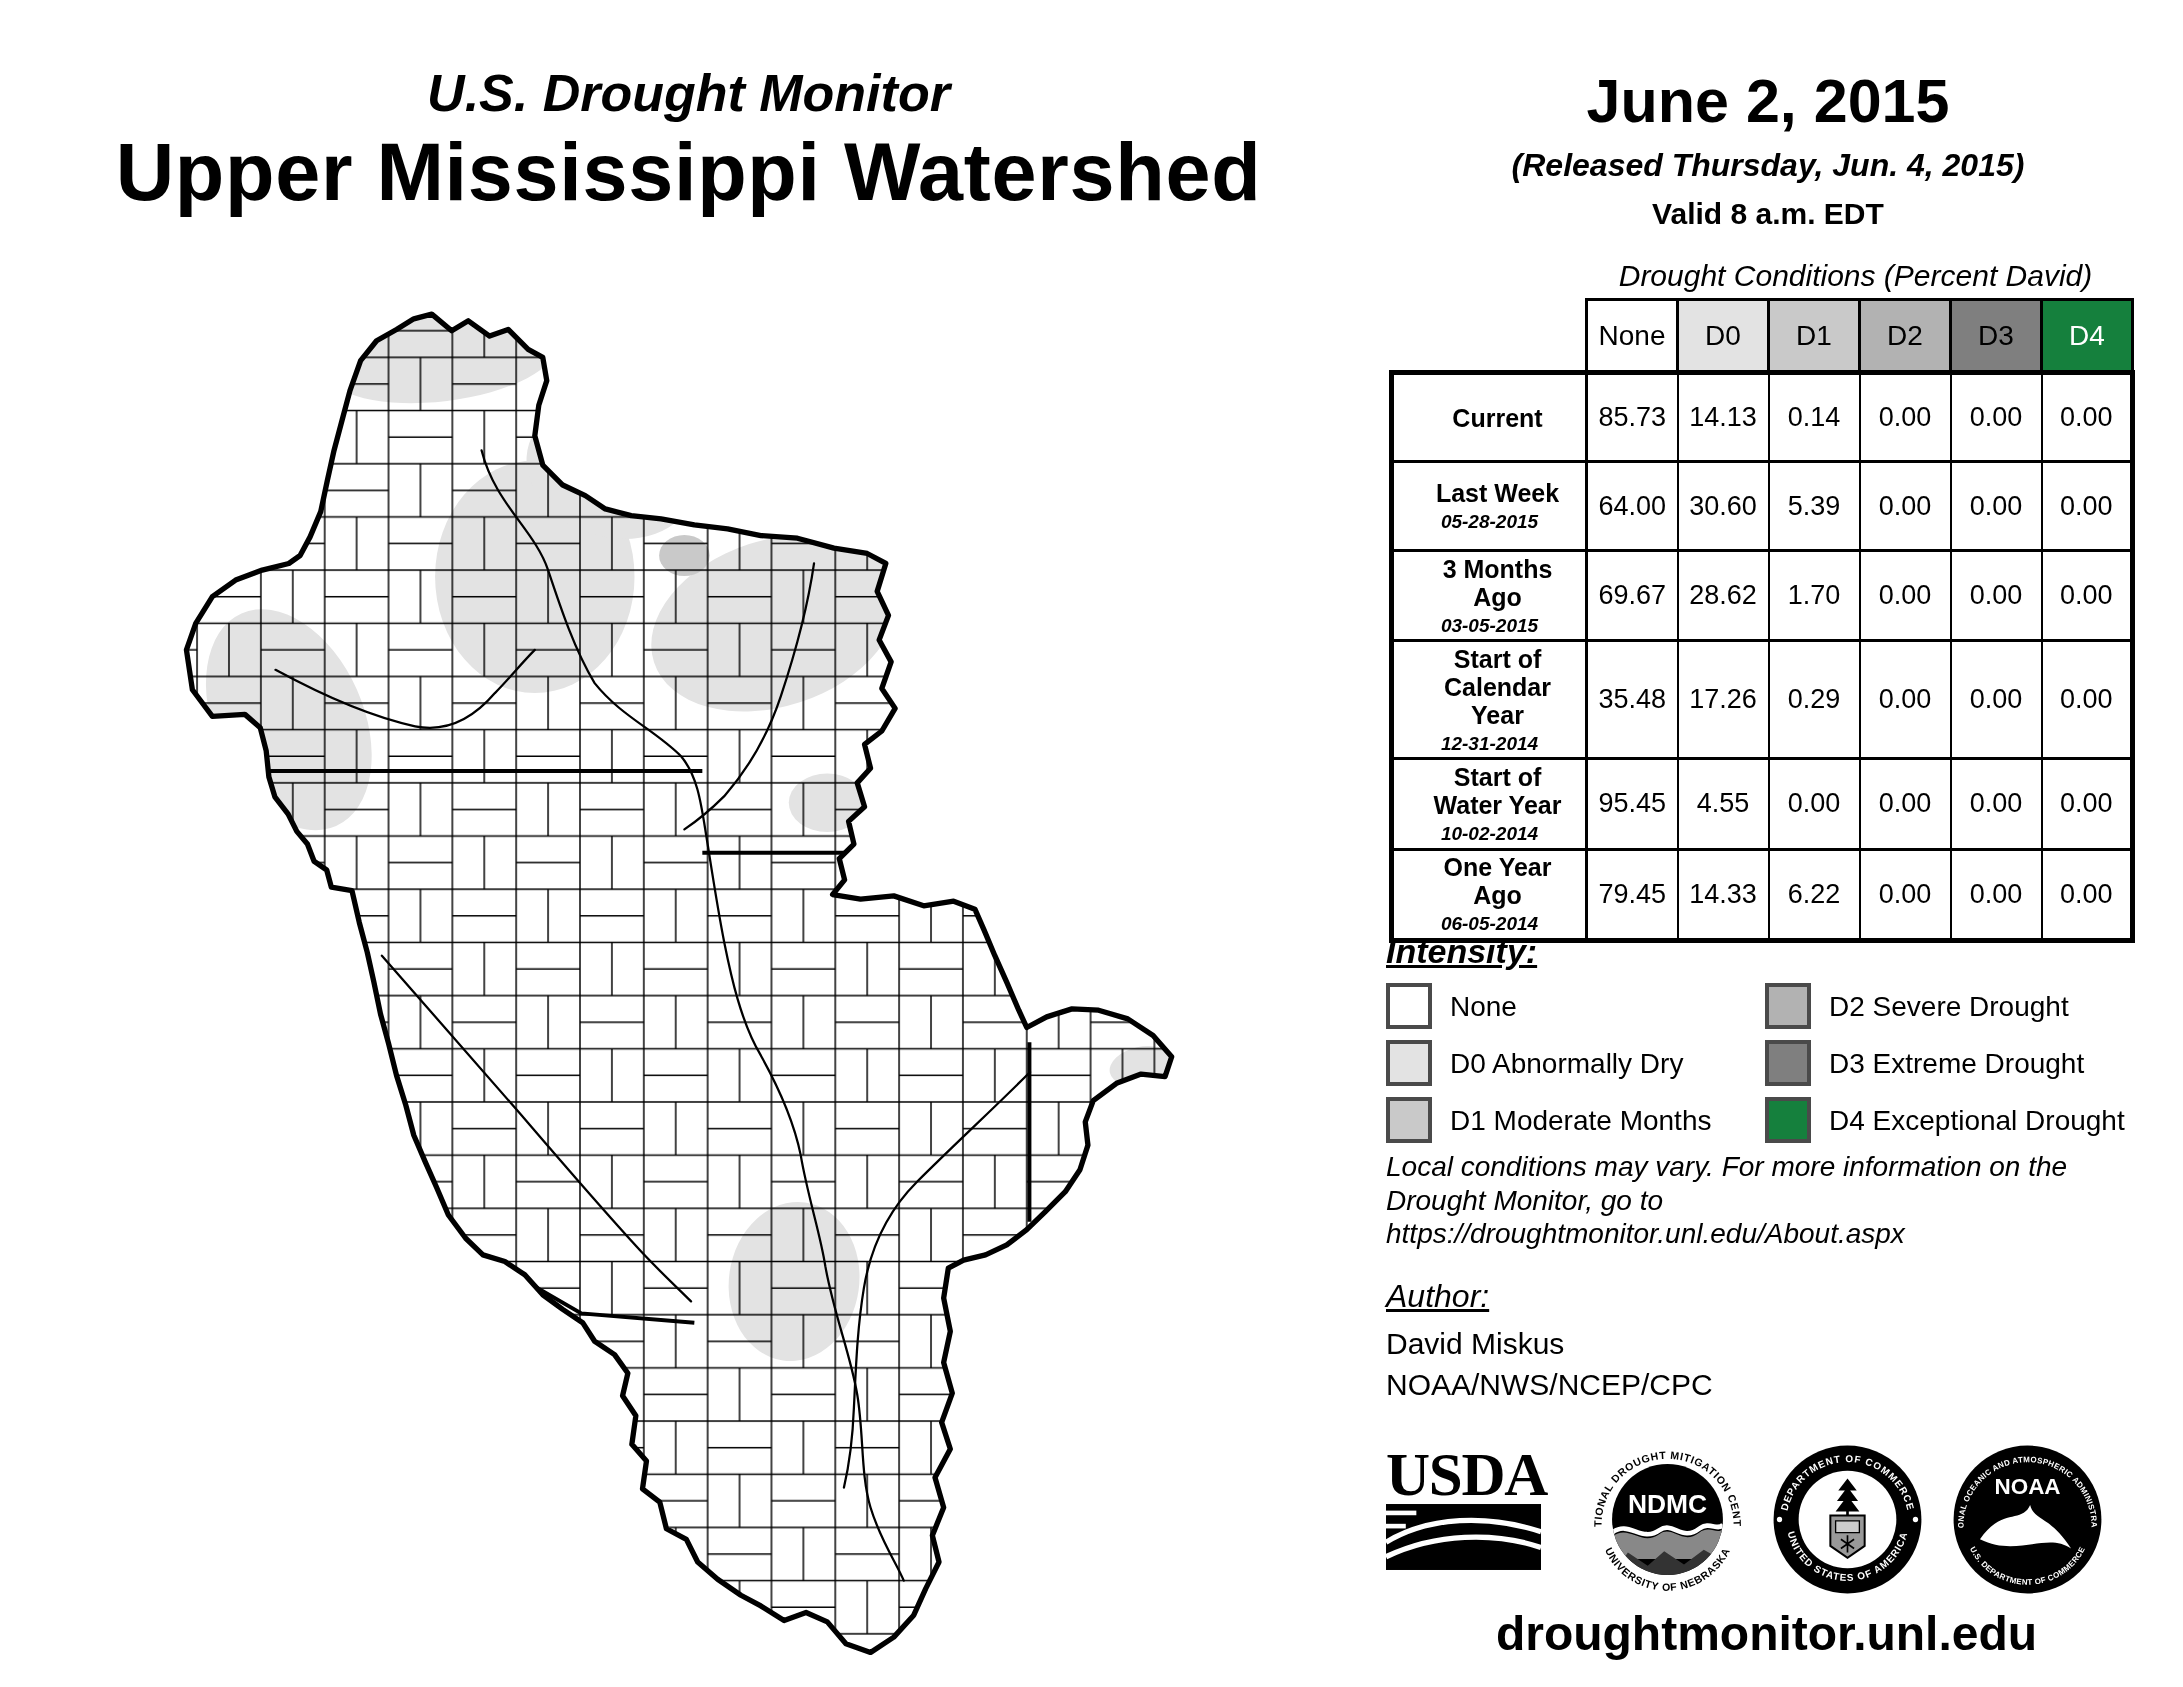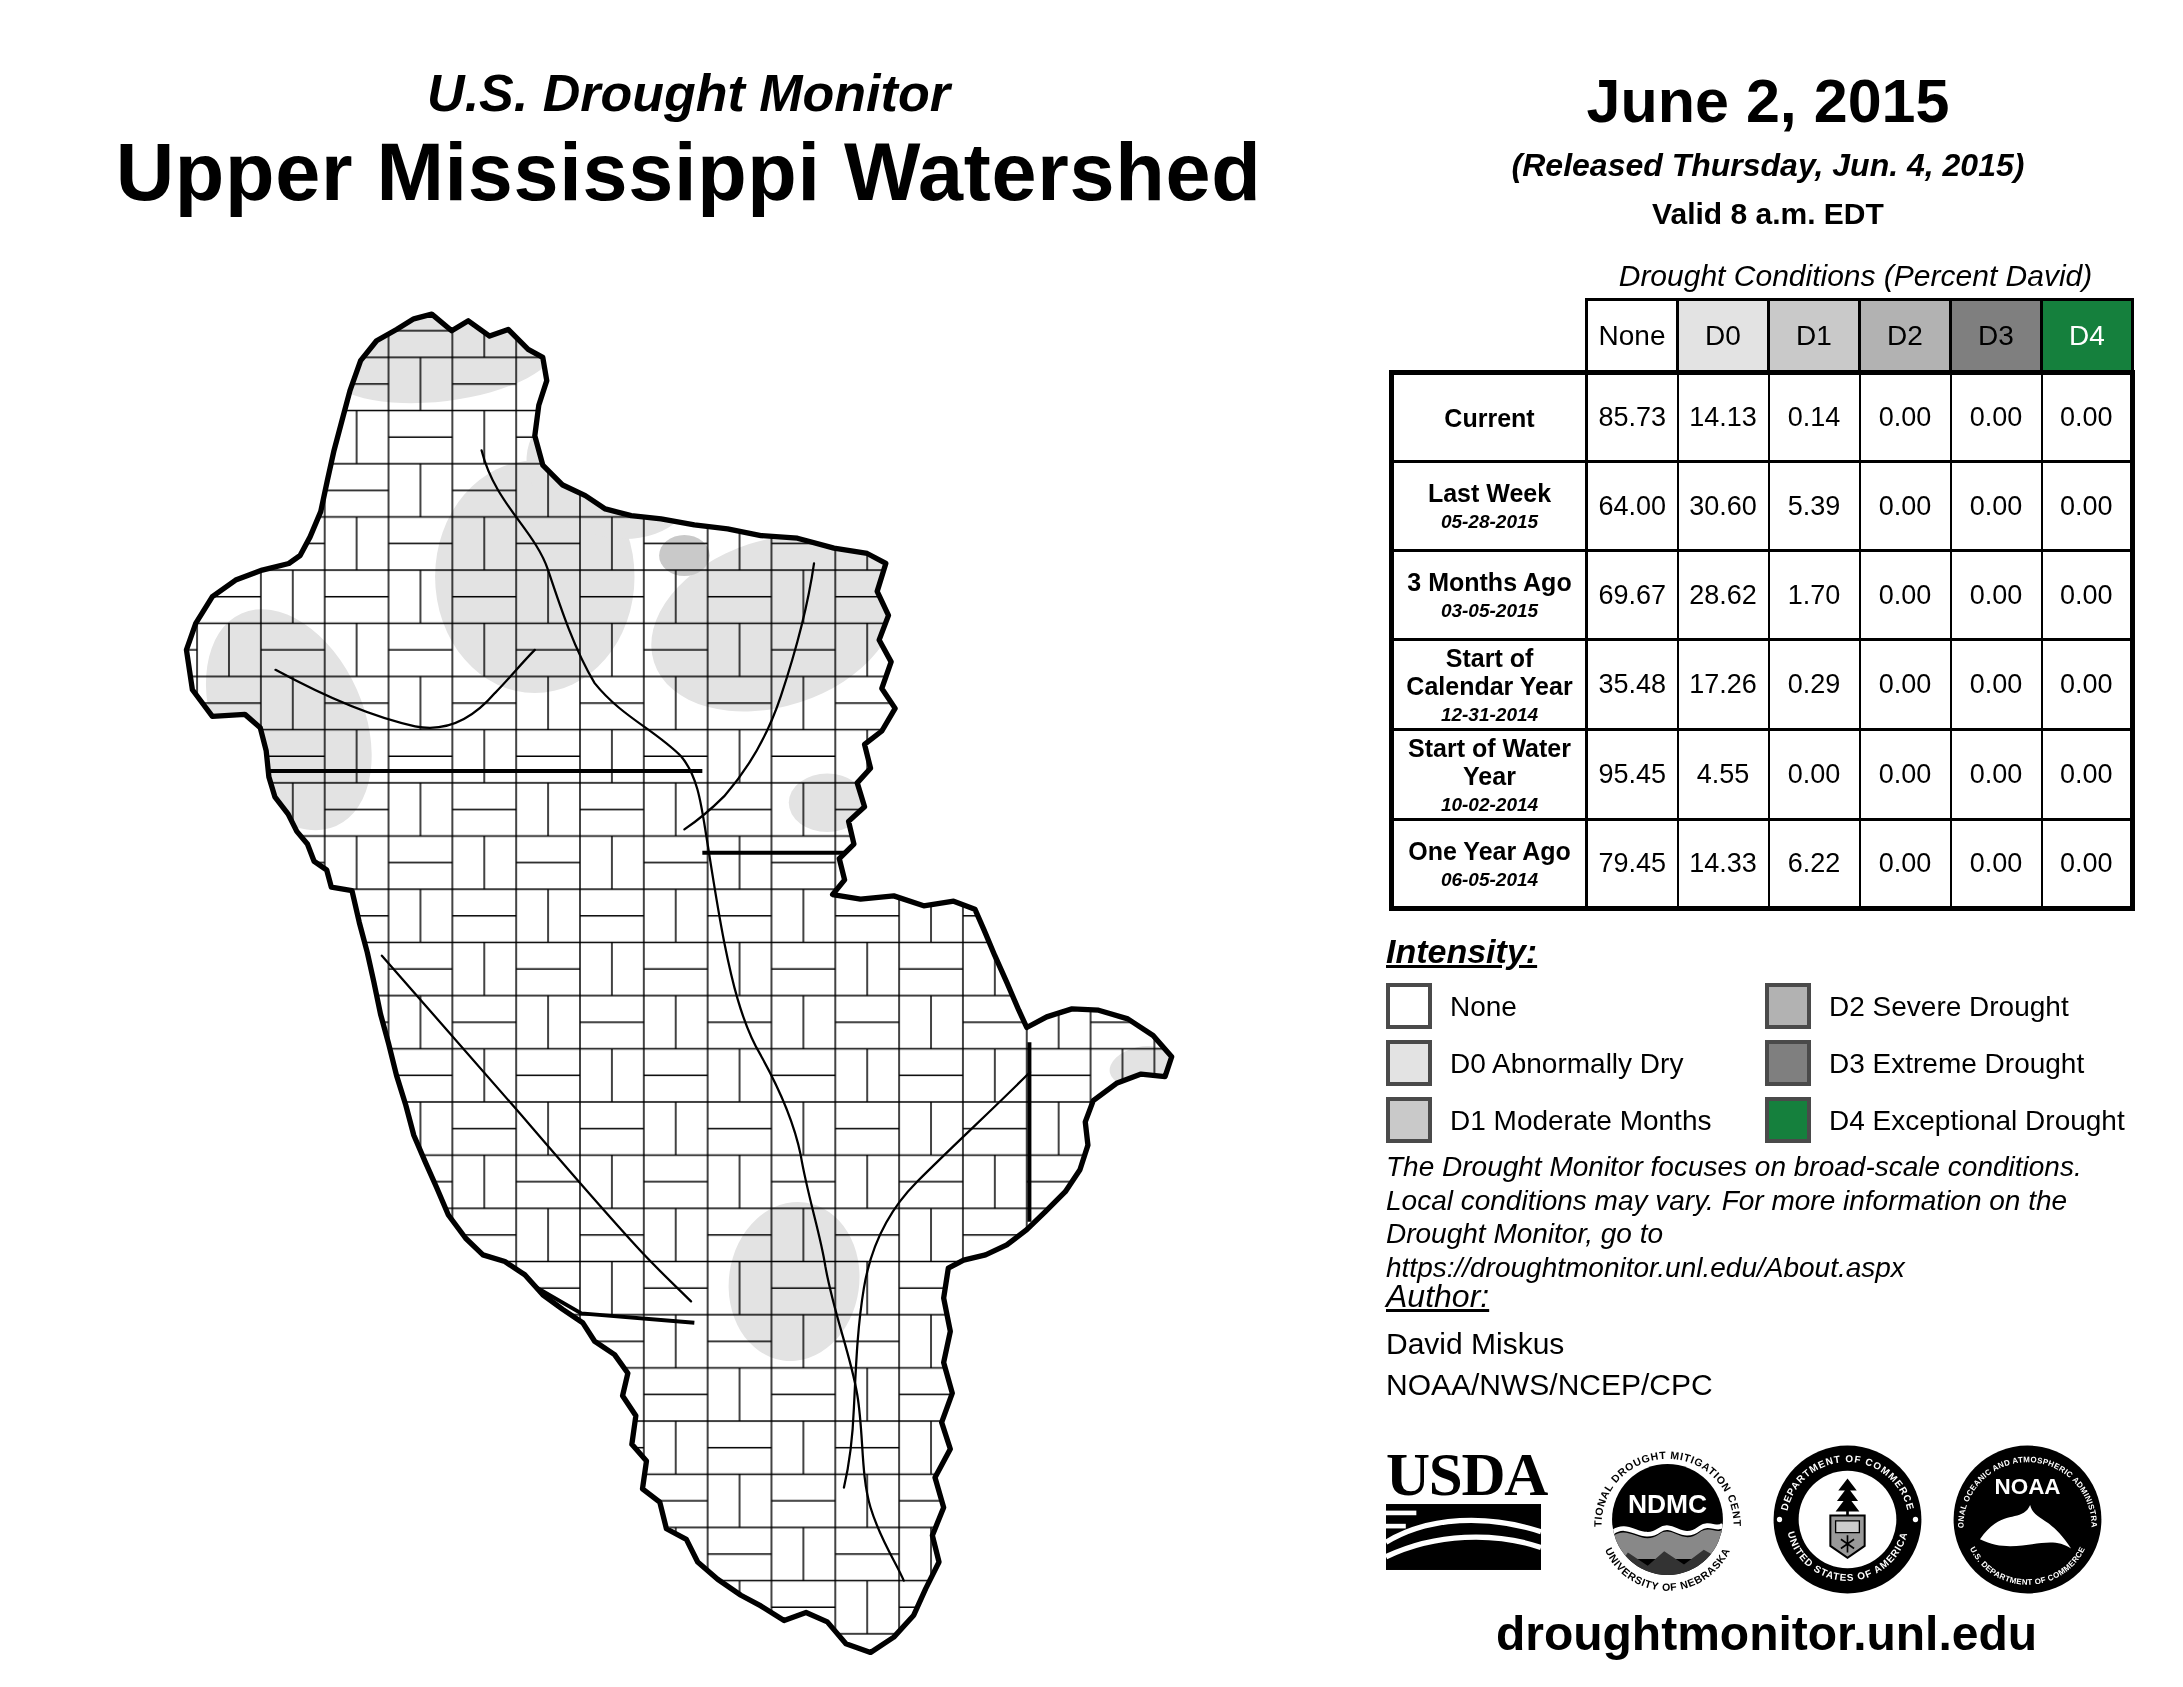--- a/index.html
+++ b/index.html
@@ -28,21 +28,21 @@
   .tbl-title { left:1581px; top:259px; width:549px; text-align:center;
     font-size:30px; font-style:italic; }
   table.drought { position:absolute; left:1389px; top:298px;
     border-collapse:collapse; table-layout:fixed; }
   table.drought col.lbl { width:195px; }
   table.drought col.val { width:91px; }
   table.drought td, table.drought th { text-align:center; vertical-align:middle; }
   th.colhead { height:73px; font-size:28px; font-weight:normal; border:3.3px solid #000; }
   td.corner  { border:none; }
   td.rowlbl  { border:3.3px solid #000; border-left-width:5.3px; padding:2.6px 6.6px; }
-  td.rowlbl .lblmain { font-size:25px; font-weight:bold; line-height:1.12; }
+  td.rowlbl .lblmain { font-size:25px; font-weight:bold; line-height:1.12;margin-left:16px; }
   td.rowlbl .lbldate { font-size:19px; font-weight:bold; font-style:italic; margin-top:4px; }
   td.cell { height:89px; font-size:27px; border:2px solid #000;
             border-top-width:3.3px; border-bottom-width:3.3px; }
   td.cell.lastcol { border-right-width:5.3px; }
   tr.lastrow td { border-bottom-width:5.3px; }
   tr.firstrow td { border-top-width:5.3px; }
   .bg-none{background:#ffffff;} .bg-d0{background:#e3e3e3;} .bg-d1{background:#c9c9c9;}
   .bg-d2{background:#b2b2b2;} .bg-d3{background:#7f7f7f;color:#000000;} .bg-d4{background:#15803d;color:#fff;}
 
   
@@ -271,21 +271,20 @@
 <div class="abs leg-item" style="left:1765px; top:1040px;">
   <div class="leg-sw bg-d3"></div>
   <div class="leg-tx">D3 Extreme Drought</div>
 </div>
 <div class="abs leg-item" style="left:1765px; top:1097px;">
   <div class="leg-sw bg-d4"></div>
   <div class="leg-tx">D4 Exceptional Drought</div>
 </div>
 
 <div class="abs disc">
-  <div>The Drought Monitor focuses on broad-scale conditions.</div>
   <div>Local conditions may vary. For more information on the</div>
   <div>Drought Monitor, go to https://droughtmonitor.unl.edu/About.aspx</div>
 </div>
 
 <div class="abs author-h">Author:</div>
 <div class="abs author-n">David Miskus</div>
 <div class="abs author-o">NOAA/NWS/NCEP/CPC</div>
 
 <div class="abs usda">
   <div class="usda-text">USDA</div>

